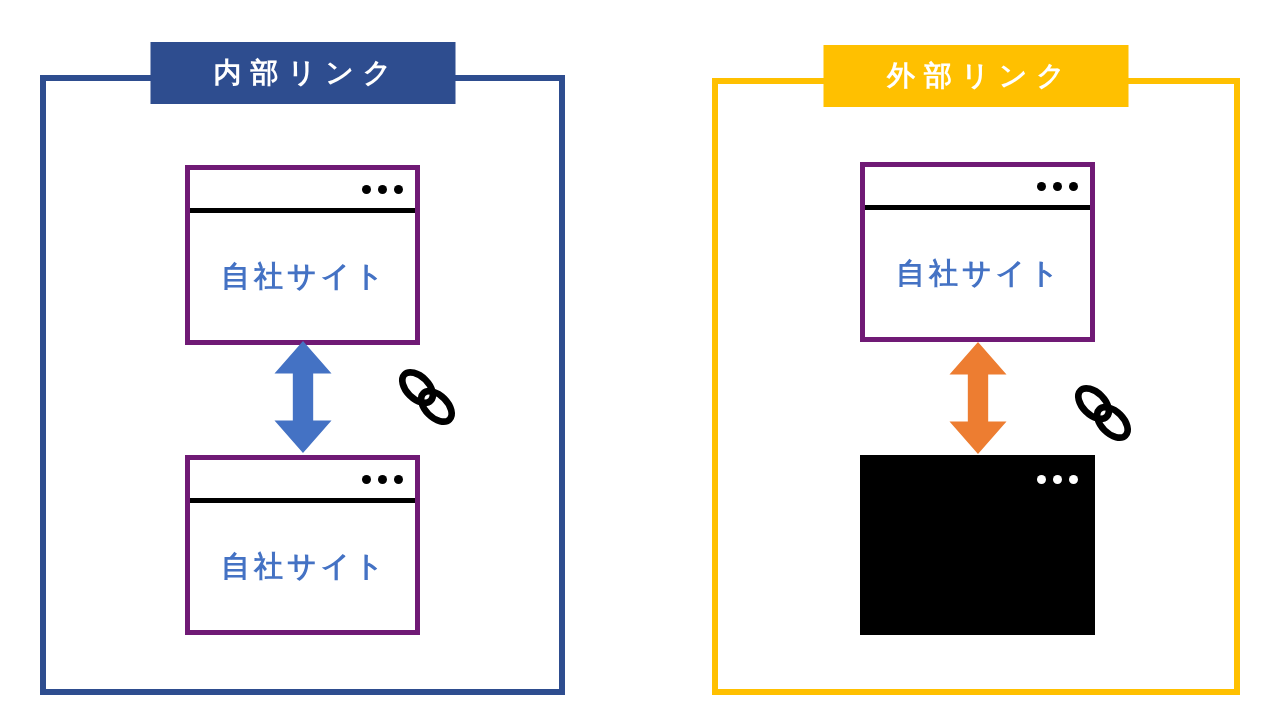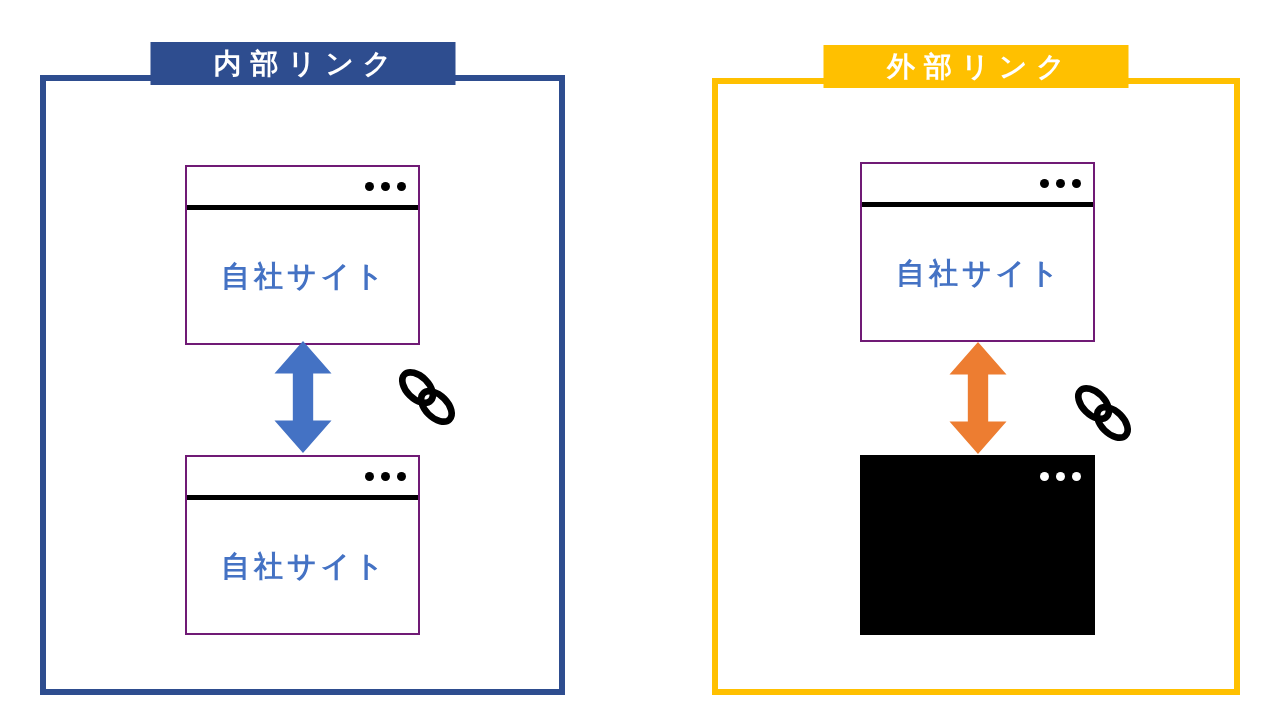--- a/index.html
+++ b/index.html
@@ -7,31 +7,31 @@
     position:relative; width:1280px; height:720px; background:#ffffff;
     font-family:"Liberation Sans","DejaVu Sans",sans-serif; overflow:hidden;
   }
 
   .panel { position:absolute; border:6px solid var(--accent); background:#ffffff; box-sizing:border-box; }
   .panel-internal { left:40px;  top:75px; width:525px; height:620px; }
   .panel-external { left:712px; top:78px; width:528px; height:617px; }
 
   .banner {
     position:absolute; top:-39px; left:50%; transform:translateX(-50%);
-    width:305px; height:43px; background:var(--accent);
+    width:305px; height:62px; background:var(--accent);
     display:flex; align-items:center; justify-content:center; z-index:2;
   }
   .banner span {
     color:#ffffff; font-size:28px; font-weight:bold;
     letter-spacing:9px; text-indent:9px; white-space:nowrap;
   }
 
   .browser-window {
     position:absolute; width:235px; height:180px;
-    border:2px solid #701a75; background:#ffffff; box-sizing:border-box; z-index:1;
+    border:5px solid #701a75; background:#ffffff; box-sizing:border-box; z-index:1;
   }
   .titlebar {
     height:38px; border-bottom:5px solid #000;
     display:flex; align-items:center; justify-content:flex-end; padding-right:12px;
     box-sizing:content-box;
   }
   .dots { display:flex; align-items:center; }
   .dots i { display:inline-block; width:9px; height:9px; border-radius:50%; background:#000; margin-left:7px; }
   .content {
     height:calc(100% - 43px); display:flex; align-items:center; justify-content:center;

